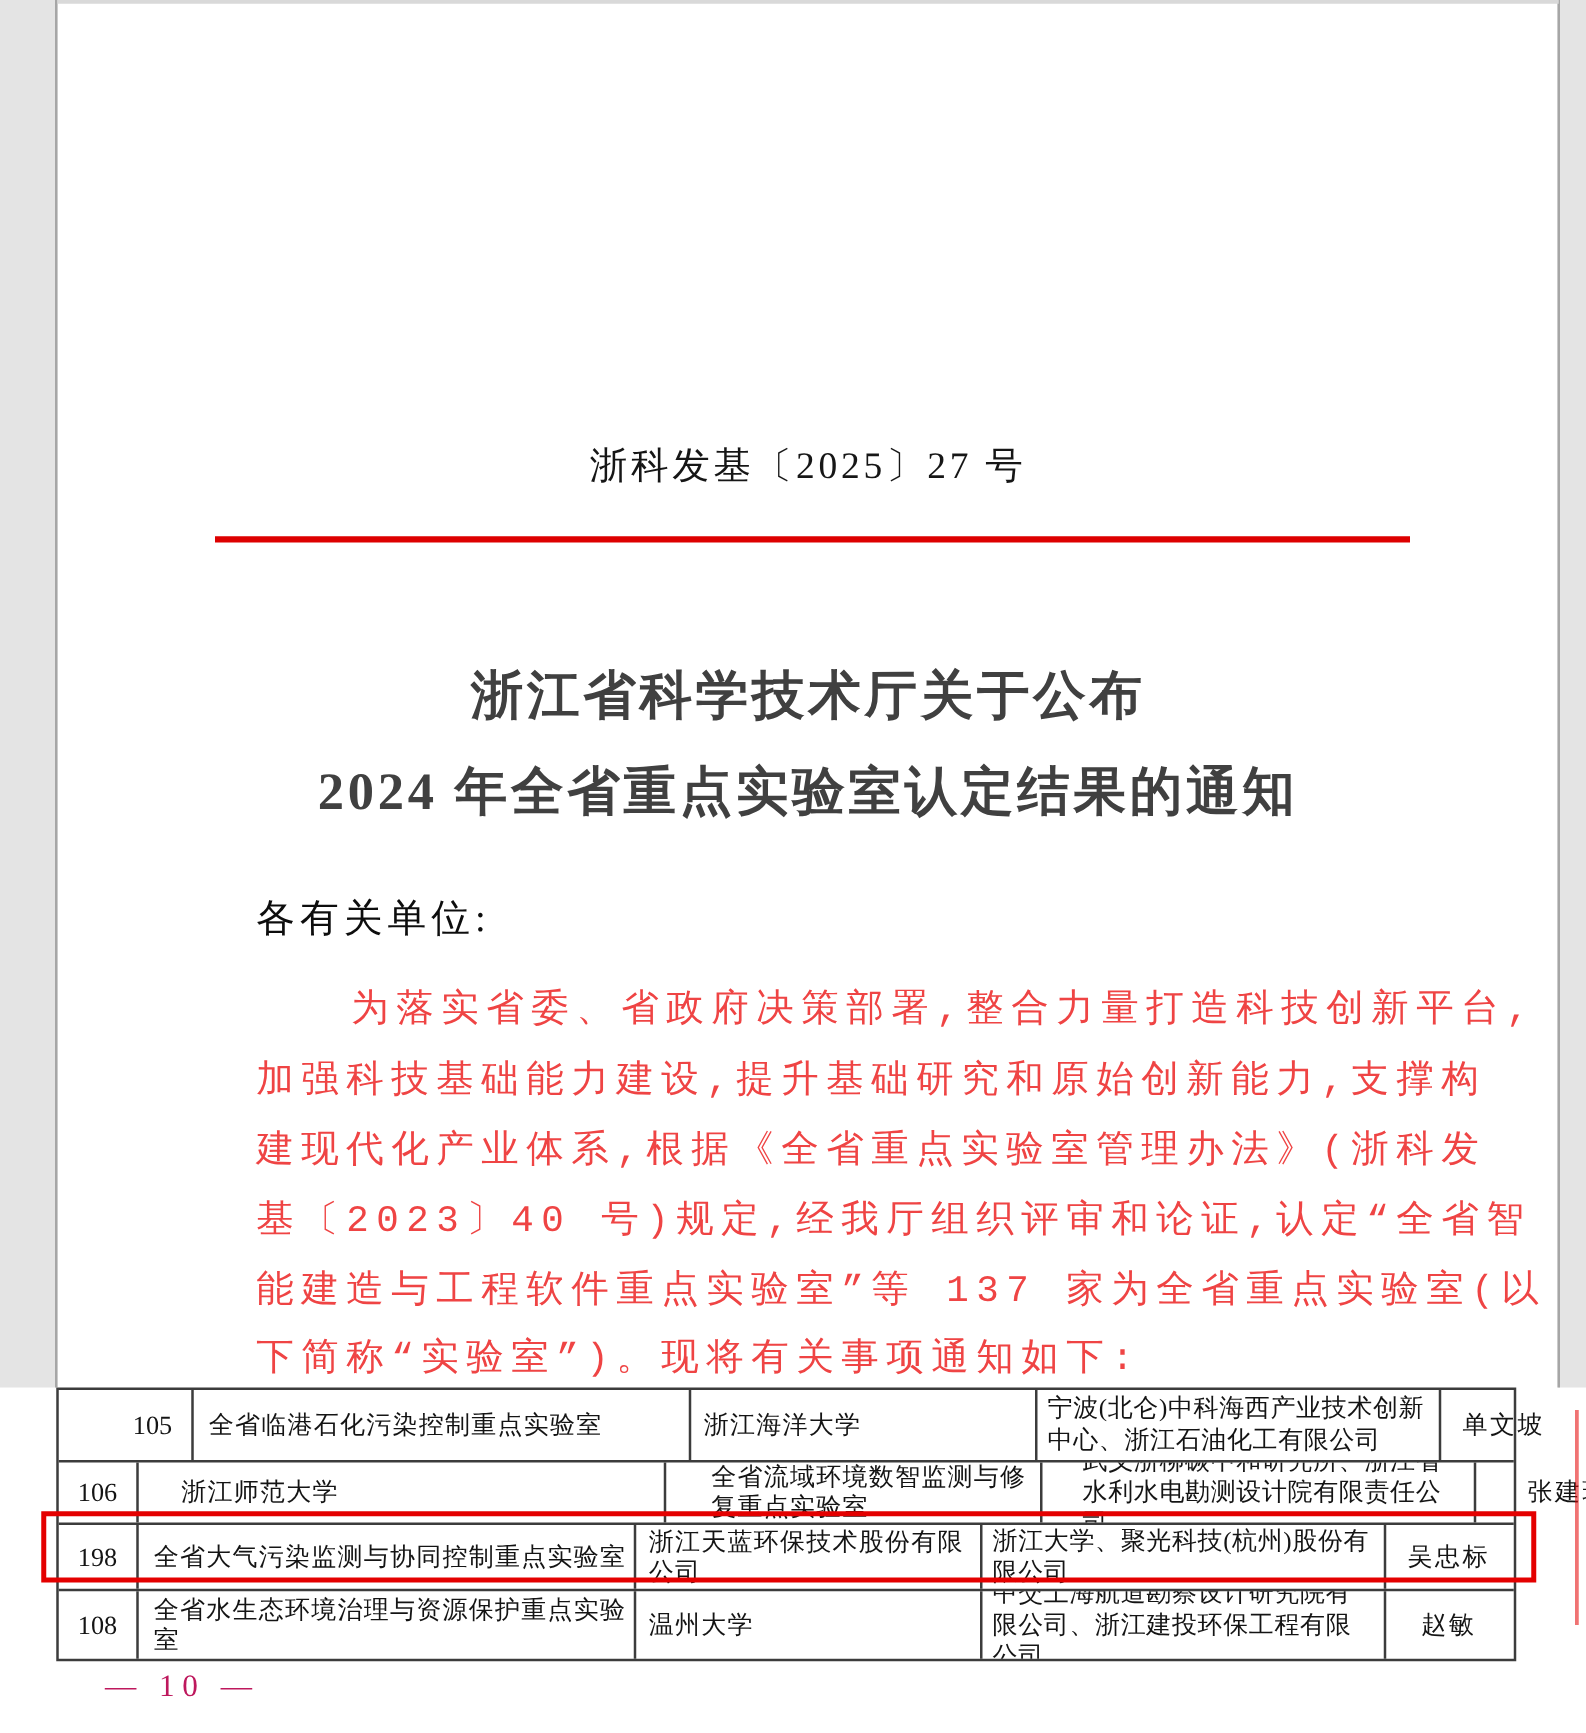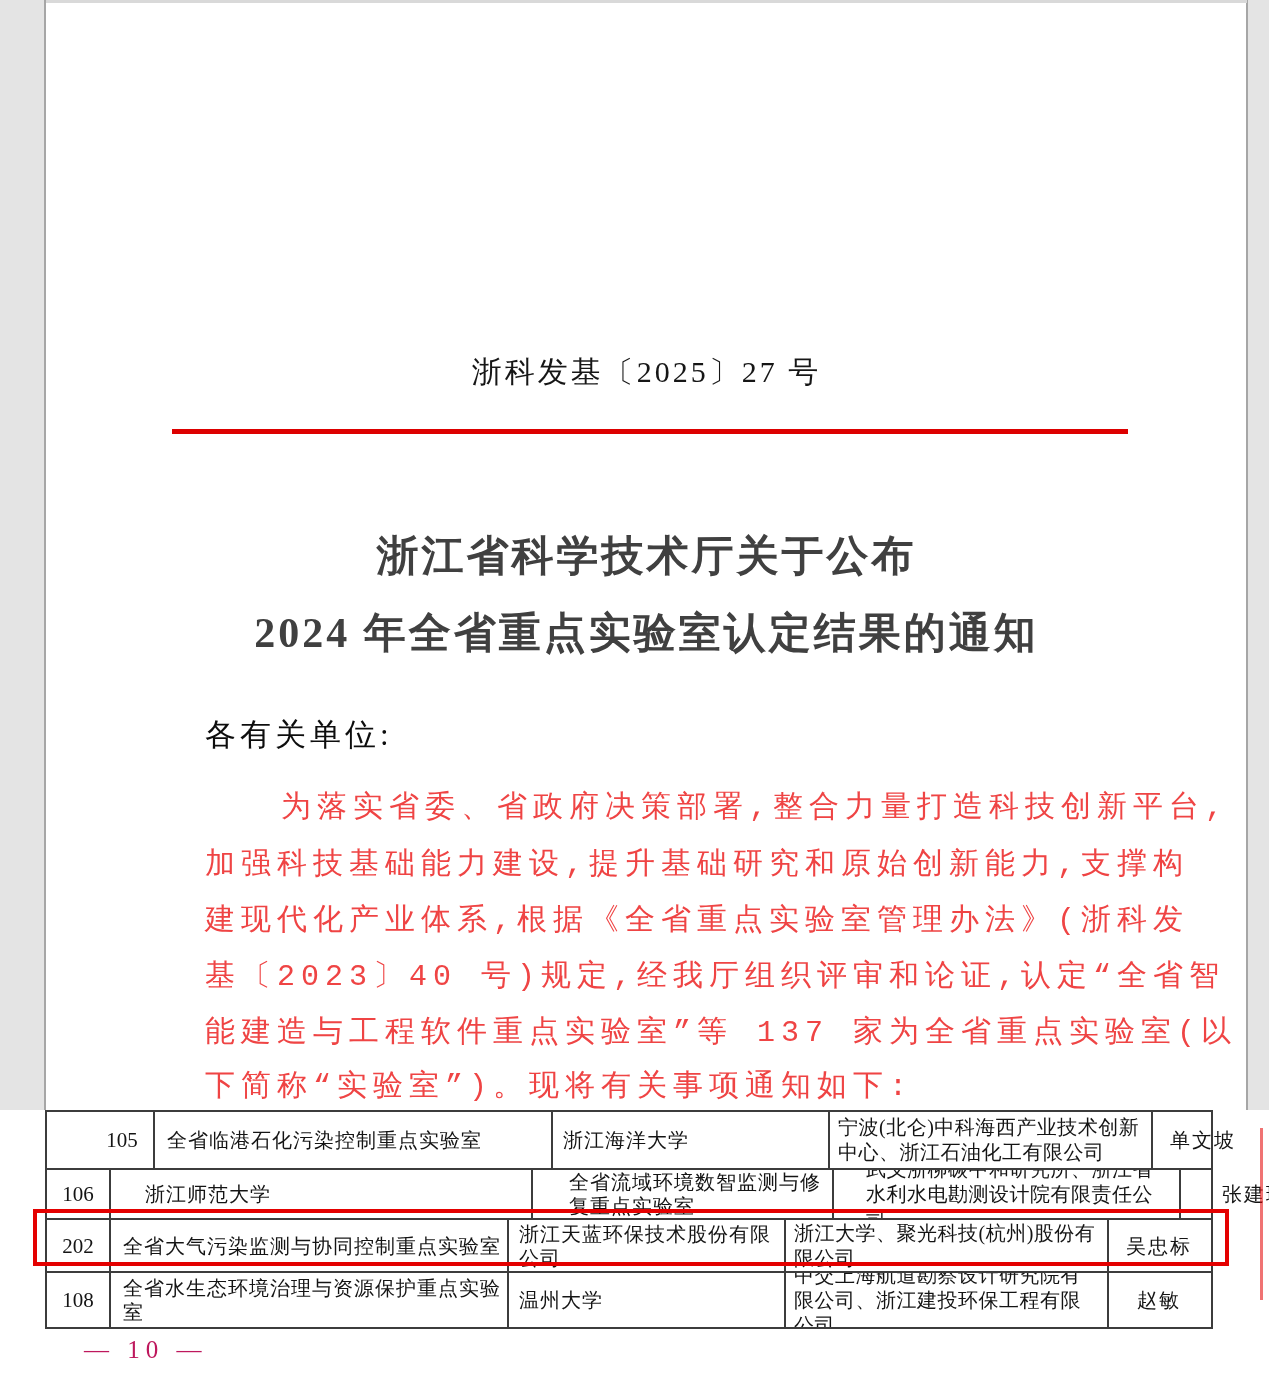--- a/index.html
+++ b/index.html
@@ -130,21 +130,21 @@
       <div class="cell c-dir">单文坡</div>
     </div>
     <div class="trow r106">
       <div class="cell c-no">106</div>
       <div class="cell c-inst">浙江师范大学</div>
       <div class="cell c-lab">全省流域环境数智监测与修复重点实验室</div>
       <div class="cell c-part">武义浙柳碳中和研究所、浙江省水利水电勘测设计院有限责任公司</div>
       <div class="cell c-dir">张建珍</div>
     </div>
     <div class="trow r107">
-      <div class="cell c-no">202</div>
+      <div class="cell c-no">198</div>
       <div class="cell c-lab">全省大气污染监测与协同控制重点实验室</div>
       <div class="cell c-inst">浙江天蓝环保技术股份有限公司</div>
       <div class="cell c-part">浙江大学、聚光科技(杭州)股份有限公司</div>
       <div class="cell c-dir">吴忠标</div>
     </div>
     <div class="trow r108">
       <div class="cell c-no">108</div>
       <div class="cell c-lab">全省水生态环境治理与资源保护重点实验室</div>
       <div class="cell c-inst">温州大学</div>
       <div class="cell c-part">中交上海航道勘察设计研究院有限公司、浙江建投环保工程有限公司</div>

